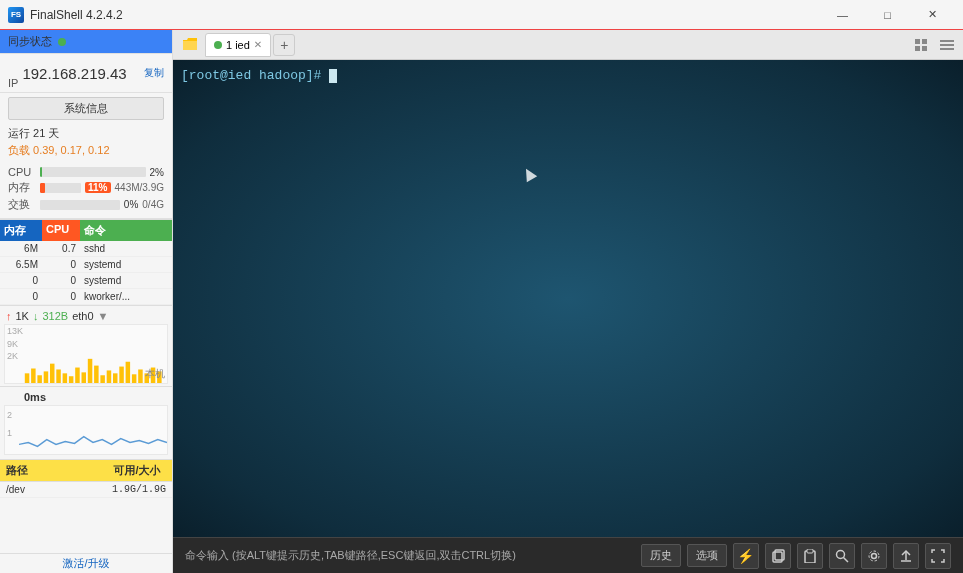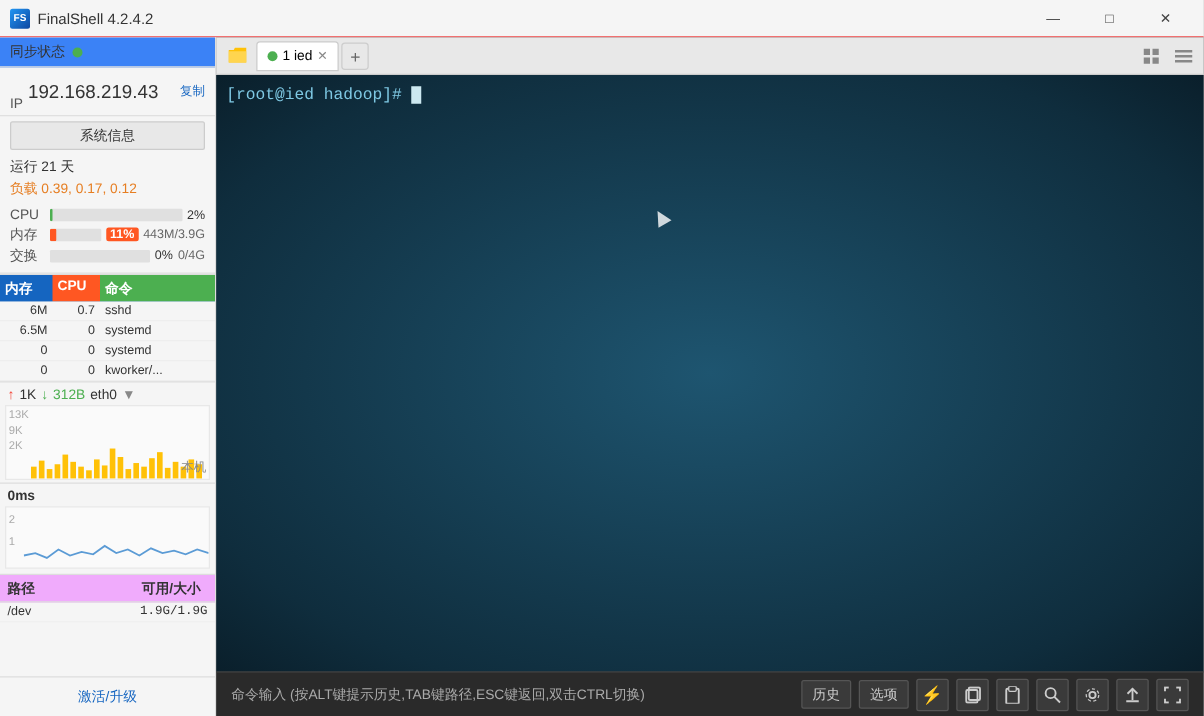--- a/index.html
+++ b/index.html
@@ -249,21 +249,21 @@
     }
 
     
     #ping-section {
       border-top: 1px solid #ddd;
       padding: 2px 0;
     }
     #ping-header {
       display: flex;
       align-items: center;
-      padding: 2px 6px;
+      padding: 2px 24px;
       font-size: 11px;
       color: #333;
     }
     #ping-chart {
       height: 50px;
       background: #fafafa;
       border: 1px solid #e8e8e8;
       margin: 0 4px 2px 4px;
       position: relative;
       overflow: hidden;
@@ -278,21 +278,21 @@
     }
 
     
     #disk-section {
       border-top: 1px solid #ddd;
       flex: 1;
       overflow: hidden;
     }
     #disk-header {
       display: flex;
-      background: #f0abfc;
+      background: #fde047;
       border-bottom: 1px solid #ddd;
     }
     .dh-cell {
       padding: 3px 6px;
       font-size: 11px;
       color: #333;
       font-weight: bold;
     }
     .dh-path { flex: 1; }
     .dh-avail { width: 70px; text-align: center; }
@@ -300,21 +300,21 @@
     .disk-row {
       display: flex;
       border-bottom: 1px solid #eee;
       font-size: 10px;
     }
     .dr-path { flex: 1; padding: 2px 6px; color: #333; overflow: hidden; }
     .dr-avail { width: 70px; padding: 2px 6px; color: #333; text-align: right; font-family: Liberation Mono, monospace; }
 
     
     #activation-bar {
-      height: 32px;
+      height: 20px;
       background: #f5f5f5;
       border-top: 1px solid #ddd;
       display: flex;
       align-items: center;
       justify-content: center;
       color: #1565C0;
       font-size: 11px;
       cursor: pointer;
     }
 

